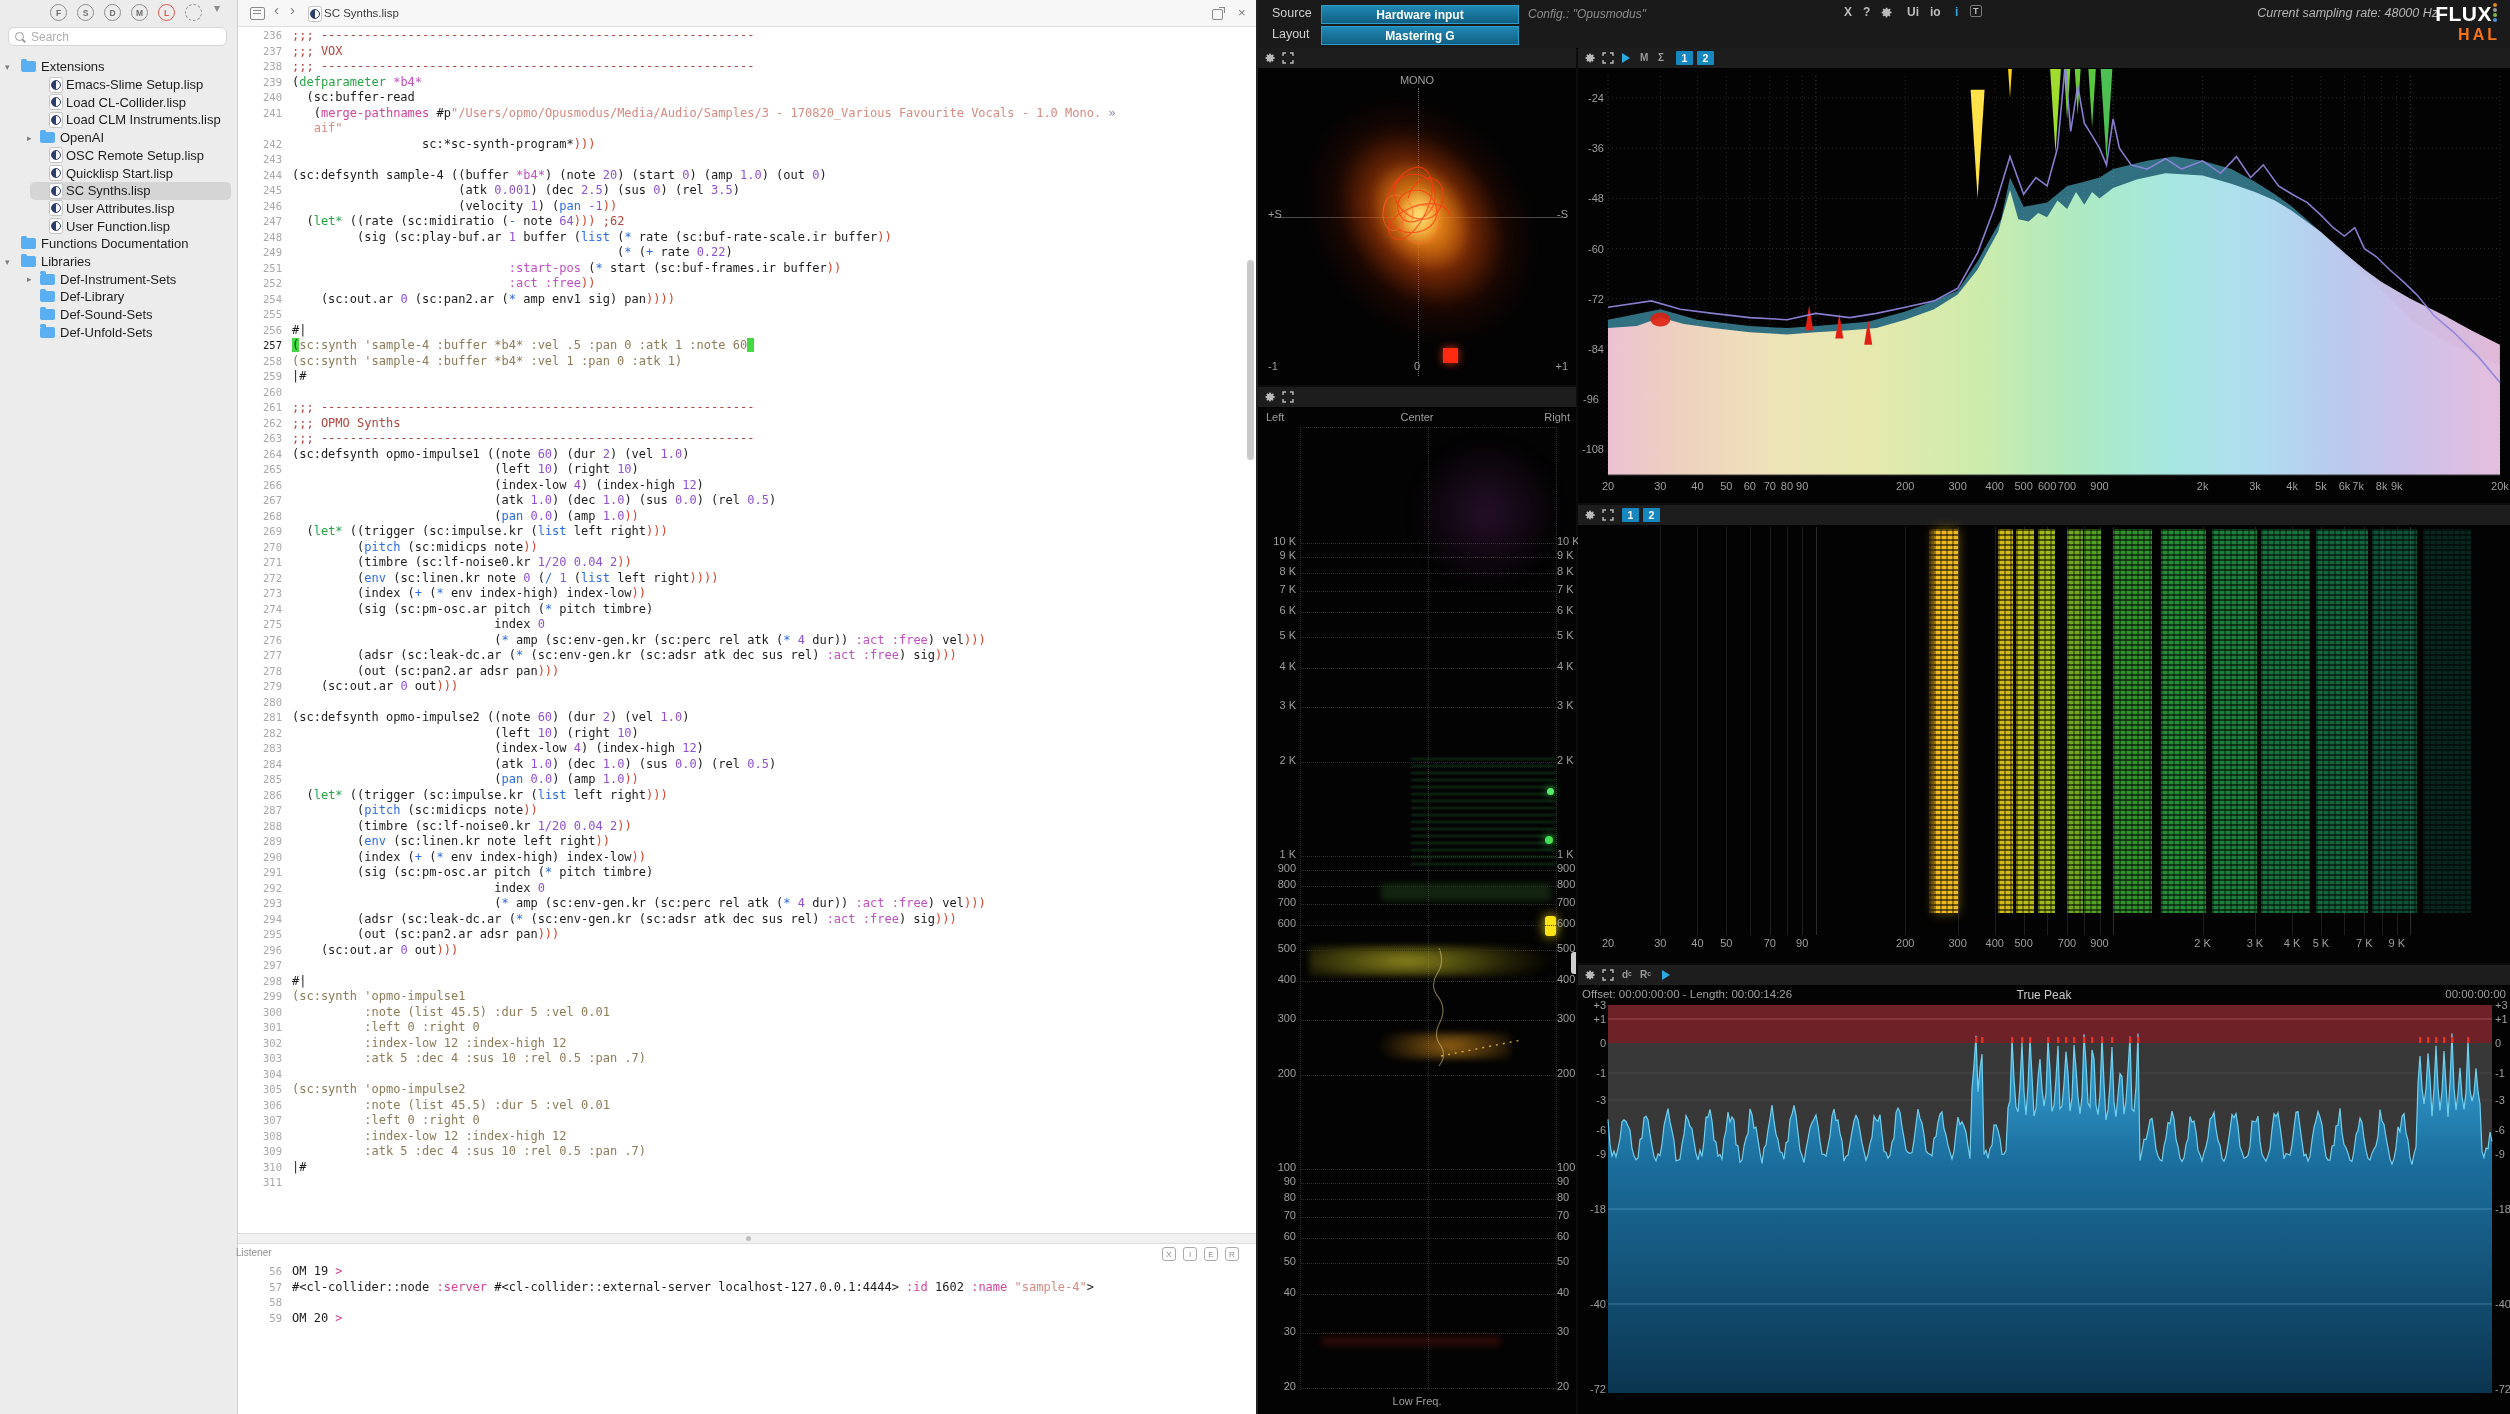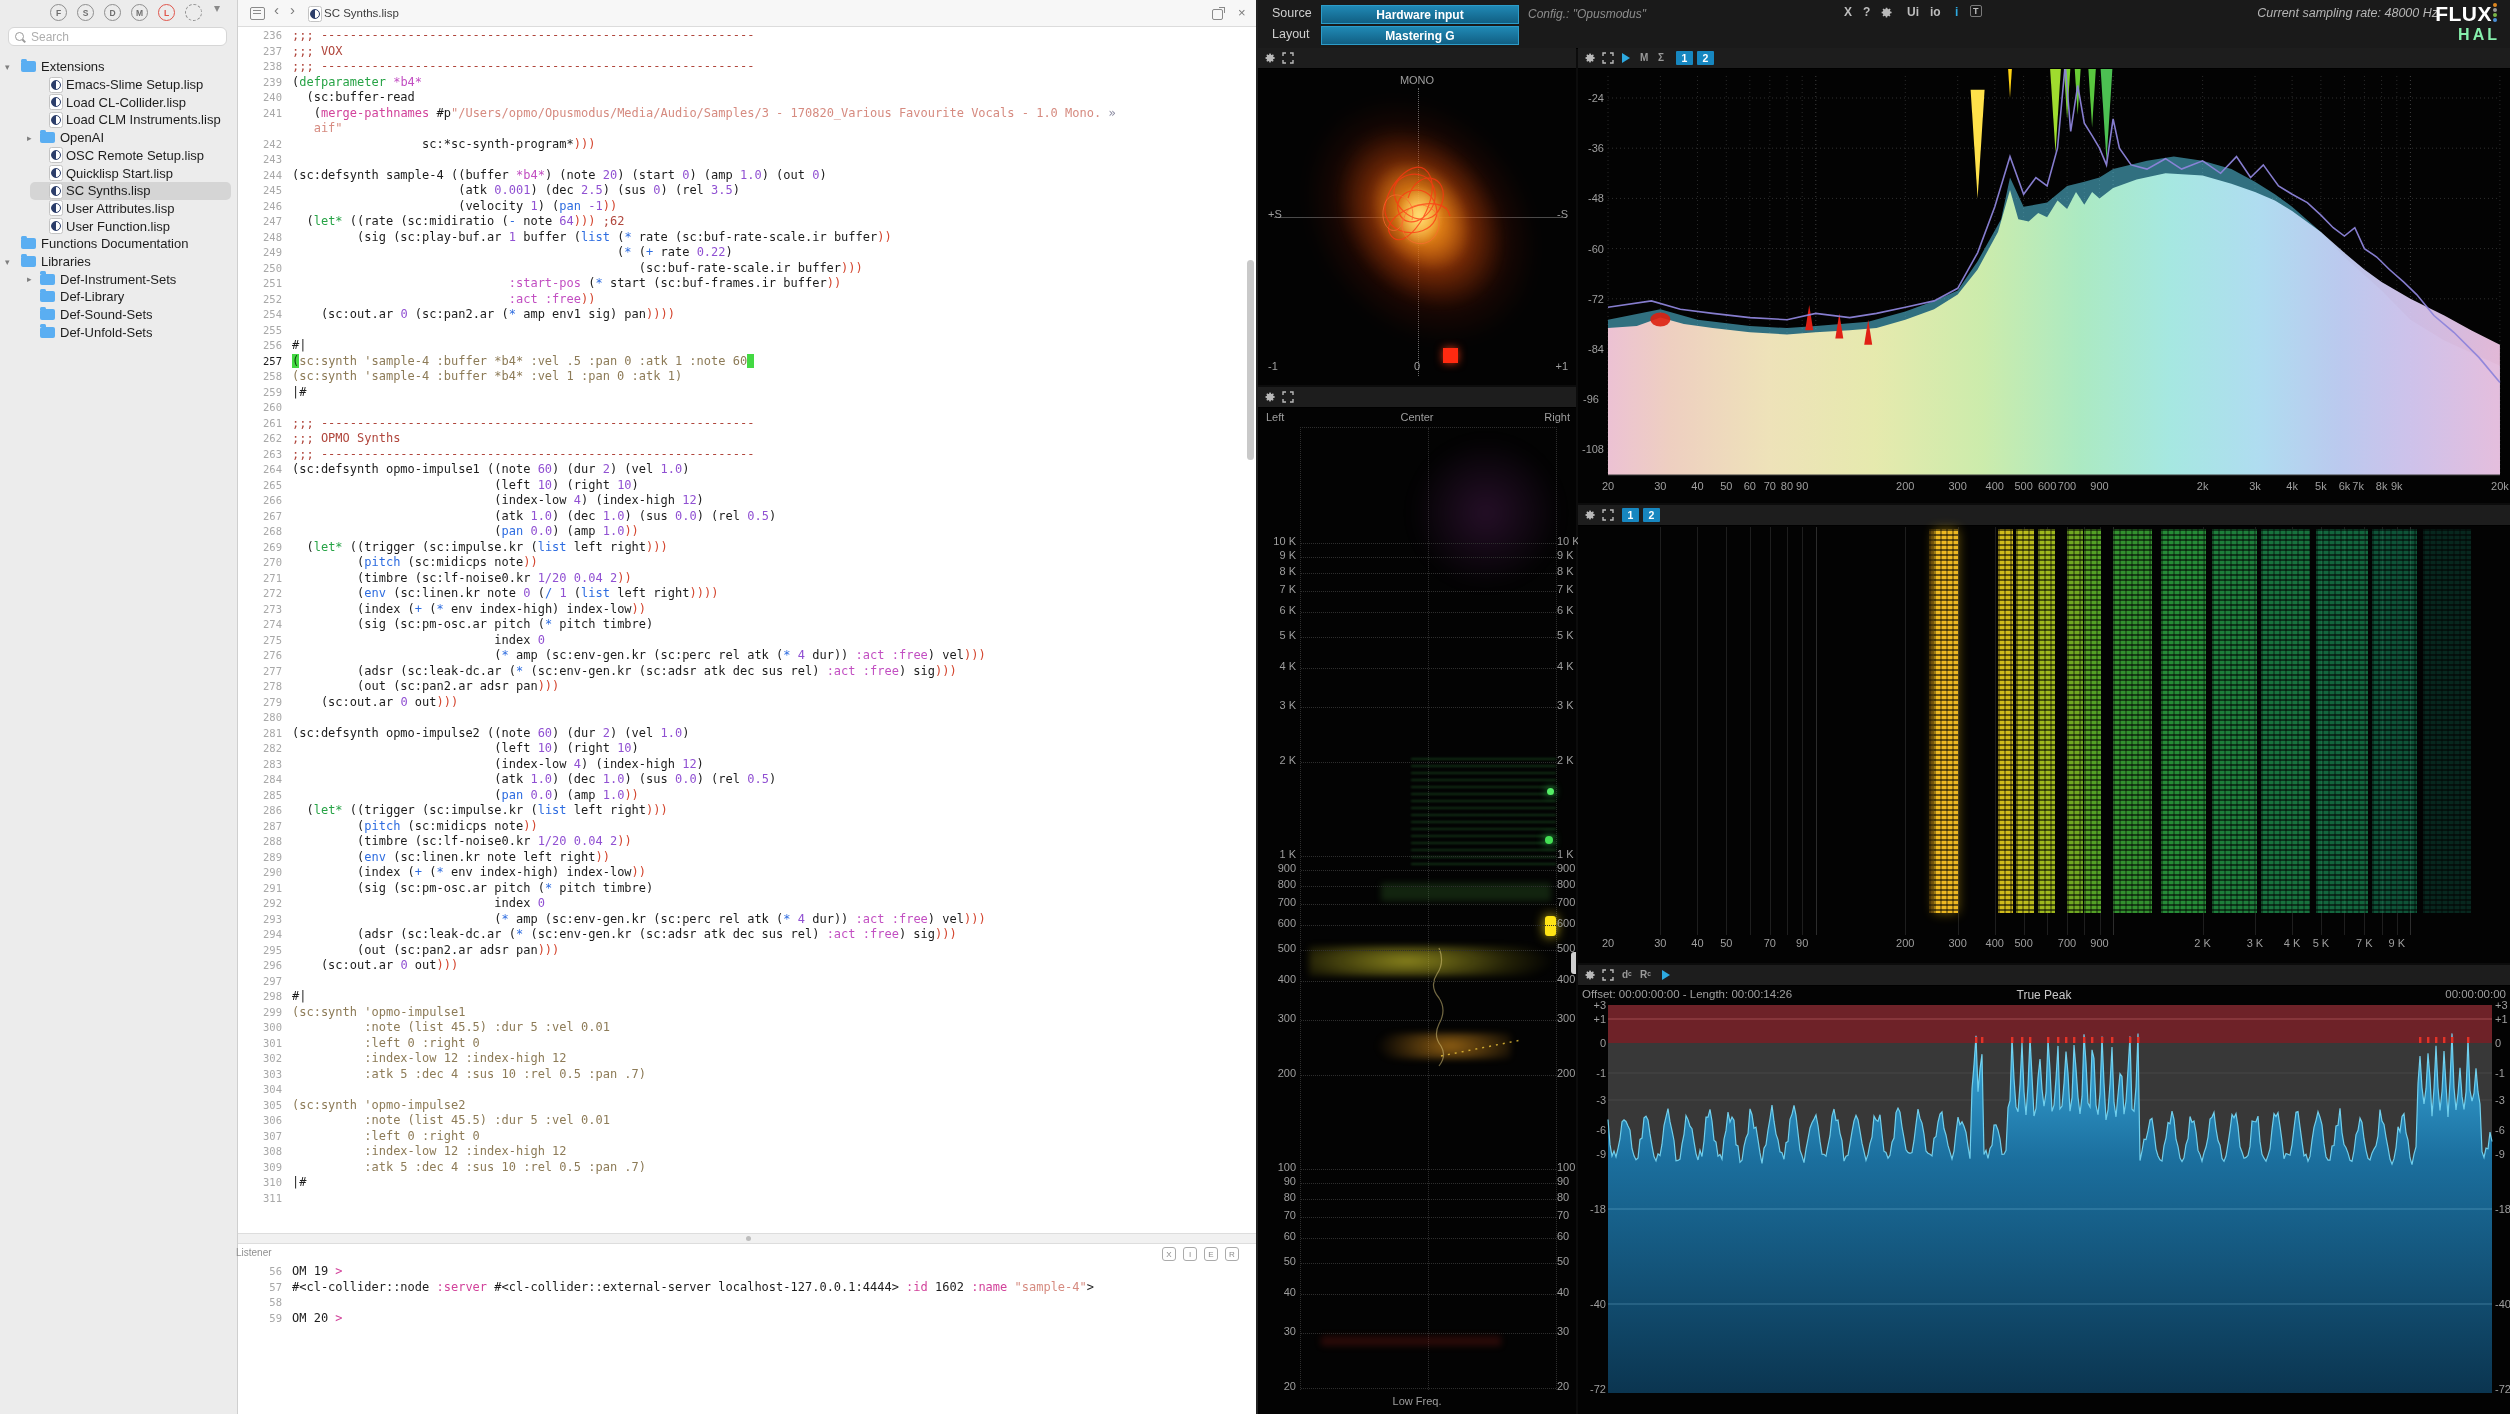--- a/index.html
+++ b/index.html
@@ -60,21 +60,21 @@
   #fluxtop{position:absolute;left:0;top:0;width:1252px;height:48px;background:#1a1a1a;border-bottom:1px solid #000;}
   .ftlabel{position:absolute;font-size:12.5px;color:#cfcfcf;}
   .fbtn{position:absolute;left:63px;width:196px;height:17px;background:linear-gradient(180deg,#2089b5,#115f83);
         border:1px solid #2c9cc9;color:#fff;font-size:12px;font-weight:bold;display:flex;align-items:center;justify-content:center;}
   .fconfig{position:absolute;left:270px;font-size:12px;font-style:italic;color:#8d8d8d;}
   .fico{position:absolute;font-size:12px;color:#bdbdbd;font-weight:bold;}
   .samprate{position:absolute;right:72px;top:6px;font-size:12.5px;font-style:italic;color:#b5b5b5;}
   .fluxlogo{position:absolute;right:8px;top:2px;font-size:21px;font-weight:bold;color:#fff;letter-spacing:0.5px;}
   .fluxdots{display:inline-block;width:9px;vertical-align:top;margin-left:1px;}
   .fluxdots b{display:block;width:4px;height:4px;border-radius:50%;margin:1px 0;}
-  .hallogo{position:absolute;right:10px;top:26px;font-size:16px;font-weight:bold;color:#86efac;letter-spacing:3px;}
+  .hallogo{position:absolute;right:10px;top:26px;font-size:16px;font-weight:bold;color:#f97316;letter-spacing:3px;}
   .panel{position:absolute;background:#030303;}
   .ptool{position:absolute;left:0;top:0;right:0;height:20px;background:#1d1d1d;border-bottom:1px solid #000;}
   .ptool svg{position:absolute;top:4px;}
   .num-btn{position:absolute;top:3px;width:17px;height:14px;background:#1787c0;color:#fff;font-size:10.5px;font-weight:bold;
         display:flex;align-items:center;justify-content:center;border-radius:1px;}
   .playtri{position:absolute;width:0;height:0;border-left:8px solid #2da9e0;border-top:5px solid transparent;border-bottom:5px solid transparent;}
   .ticolabel{position:absolute;font-size:10px;color:#9a9a9a;font-weight:bold;}
   .axlabel{position:absolute;font-size:11px;color:#9f9f9f;white-space:nowrap;}
   .blob{position:absolute;border-radius:50%;}
   
@@ -264,24 +264,20 @@
           <span class="lnum">247</span>
           <span class="ctext"><span class="cd-d">  (</span><span class="cd-g">let*</span><span class="cd-d"> ((rate (sc:midiratio (</span><span class="cd-b">-</span><span class="cd-d"> note </span><span class="cd-n">64</span><span class="cd-r">)))</span><span class="cd-d"> </span><span class="cd-c">;62</span></span>
         </div>
         <div class="crow">
           <span class="lnum">248</span>
           <span class="ctext"><span class="cd-d">         (sig (sc:play-buf.ar </span><span class="cd-n">1</span><span class="cd-d"> buffer (</span><span class="cd-b">list</span><span class="cd-d"> (</span><span class="cd-b">*</span><span class="cd-d"> rate (sc:buf-rate-scale.ir buffer</span><span class="cd-r">))</span></span>
         </div>
         <div class="crow">
           <span class="lnum">249</span>
           <span class="ctext"><span class="cd-d">                                             (</span><span class="cd-b">*</span><span class="cd-d"> (</span><span class="cd-b">+</span><span class="cd-d"> rate </span><span class="cd-n">0.22</span><span class="cd-d">)</span></span>
-        </div>
-        <div class="crow">
-          <span class="lnum">250</span>
-          <span class="ctext"><span class="cd-d">                                                (sc:buf-rate-scale.ir buffer</span><span class="cd-r">)))</span></span>
         </div>
         <div class="crow">
           <span class="lnum">251</span>
           <span class="ctext"><span class="cd-d">                              </span><span class="cd-m">:start-pos</span><span class="cd-d"> (</span><span class="cd-b">*</span><span class="cd-d"> start (sc:buf-frames.ir buffer</span><span class="cd-r">))</span></span>
         </div>
         <div class="crow">
           <span class="lnum">252</span>
           <span class="ctext"><span class="cd-d">                              </span><span class="cd-m">:act</span><span class="cd-d"> </span><span class="cd-m">:free</span><span class="cd-r">))</span></span>
         </div>
         <div class="crow">

